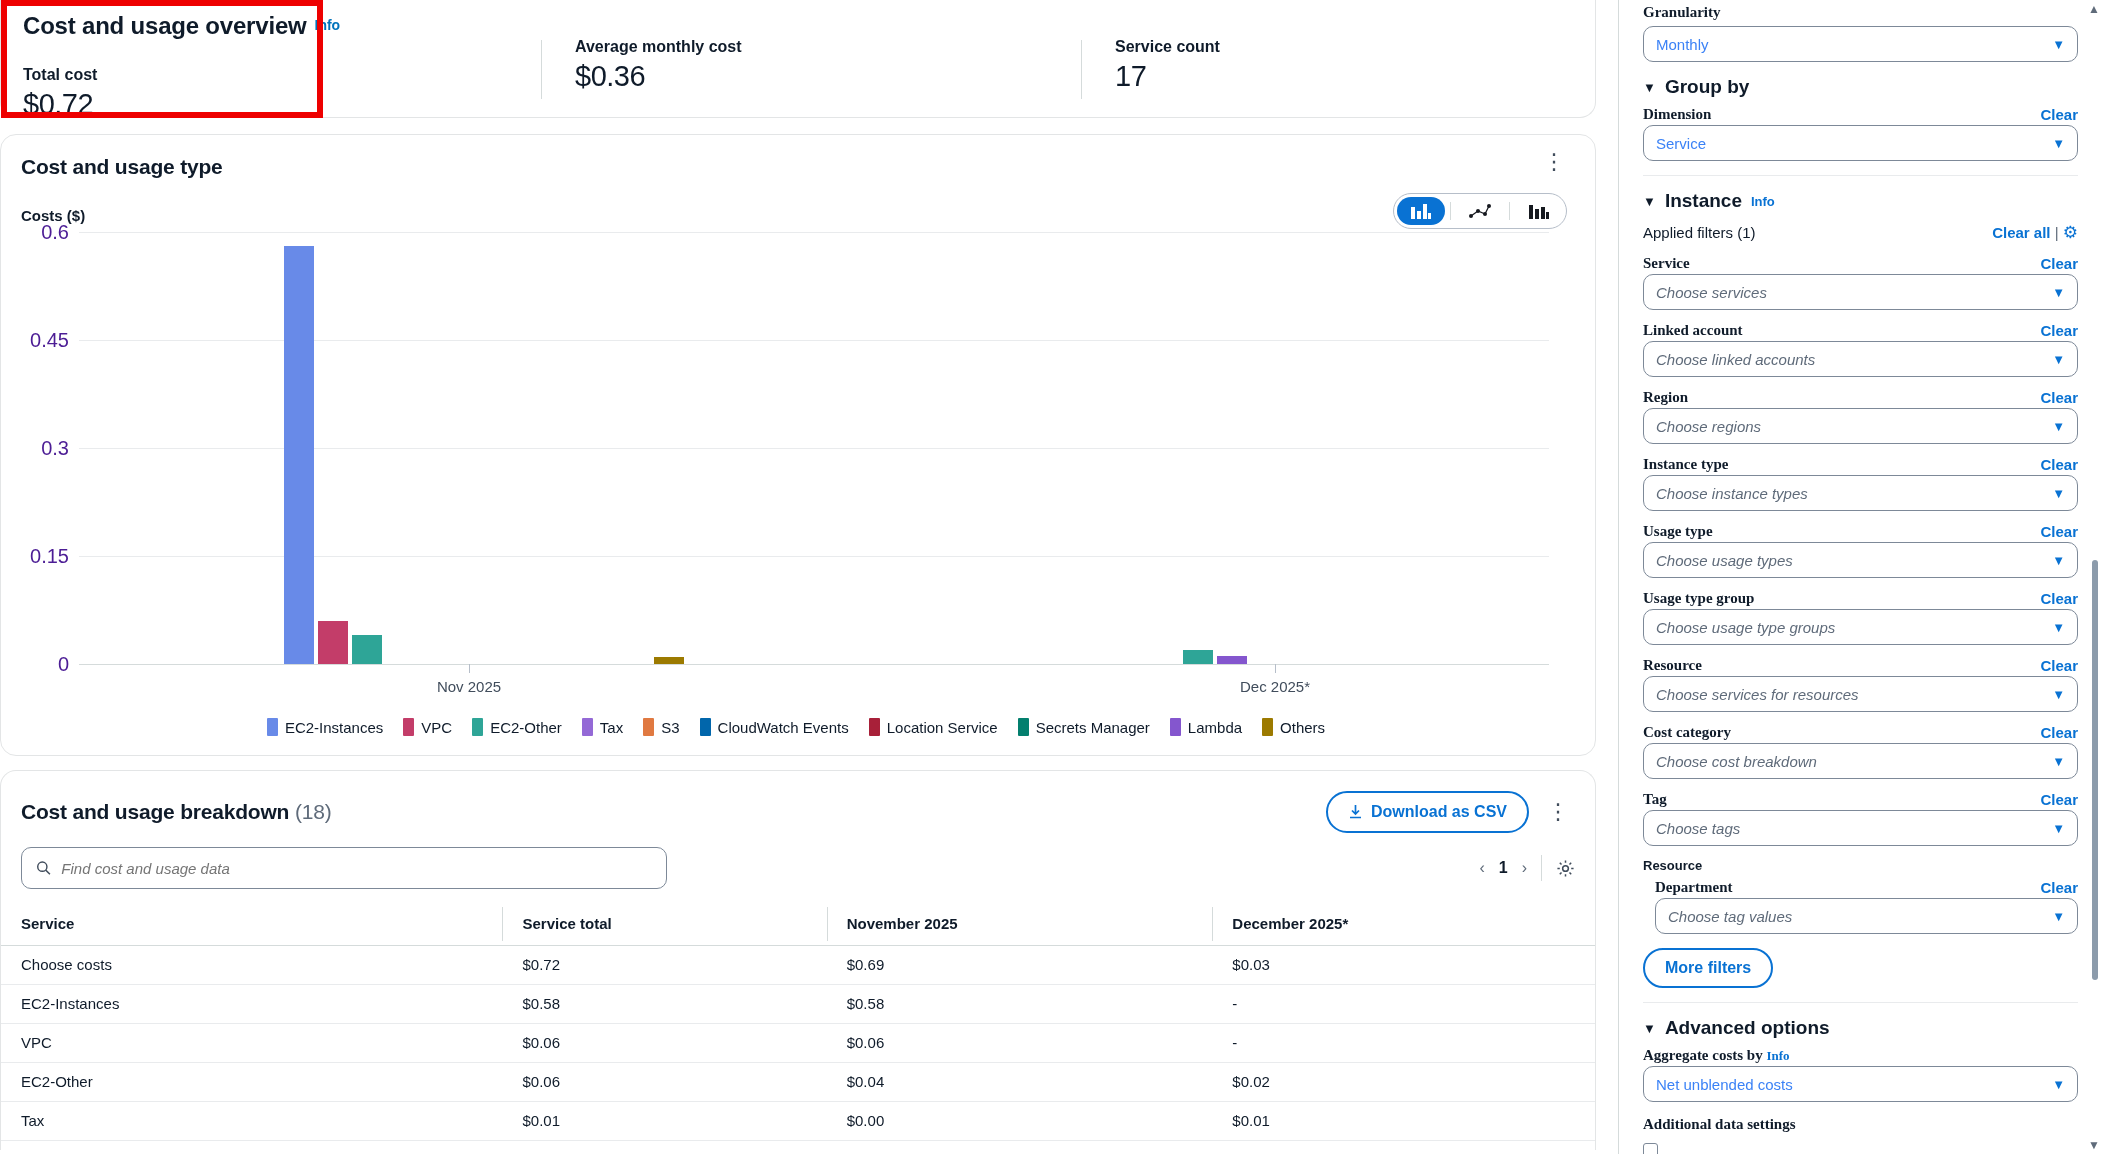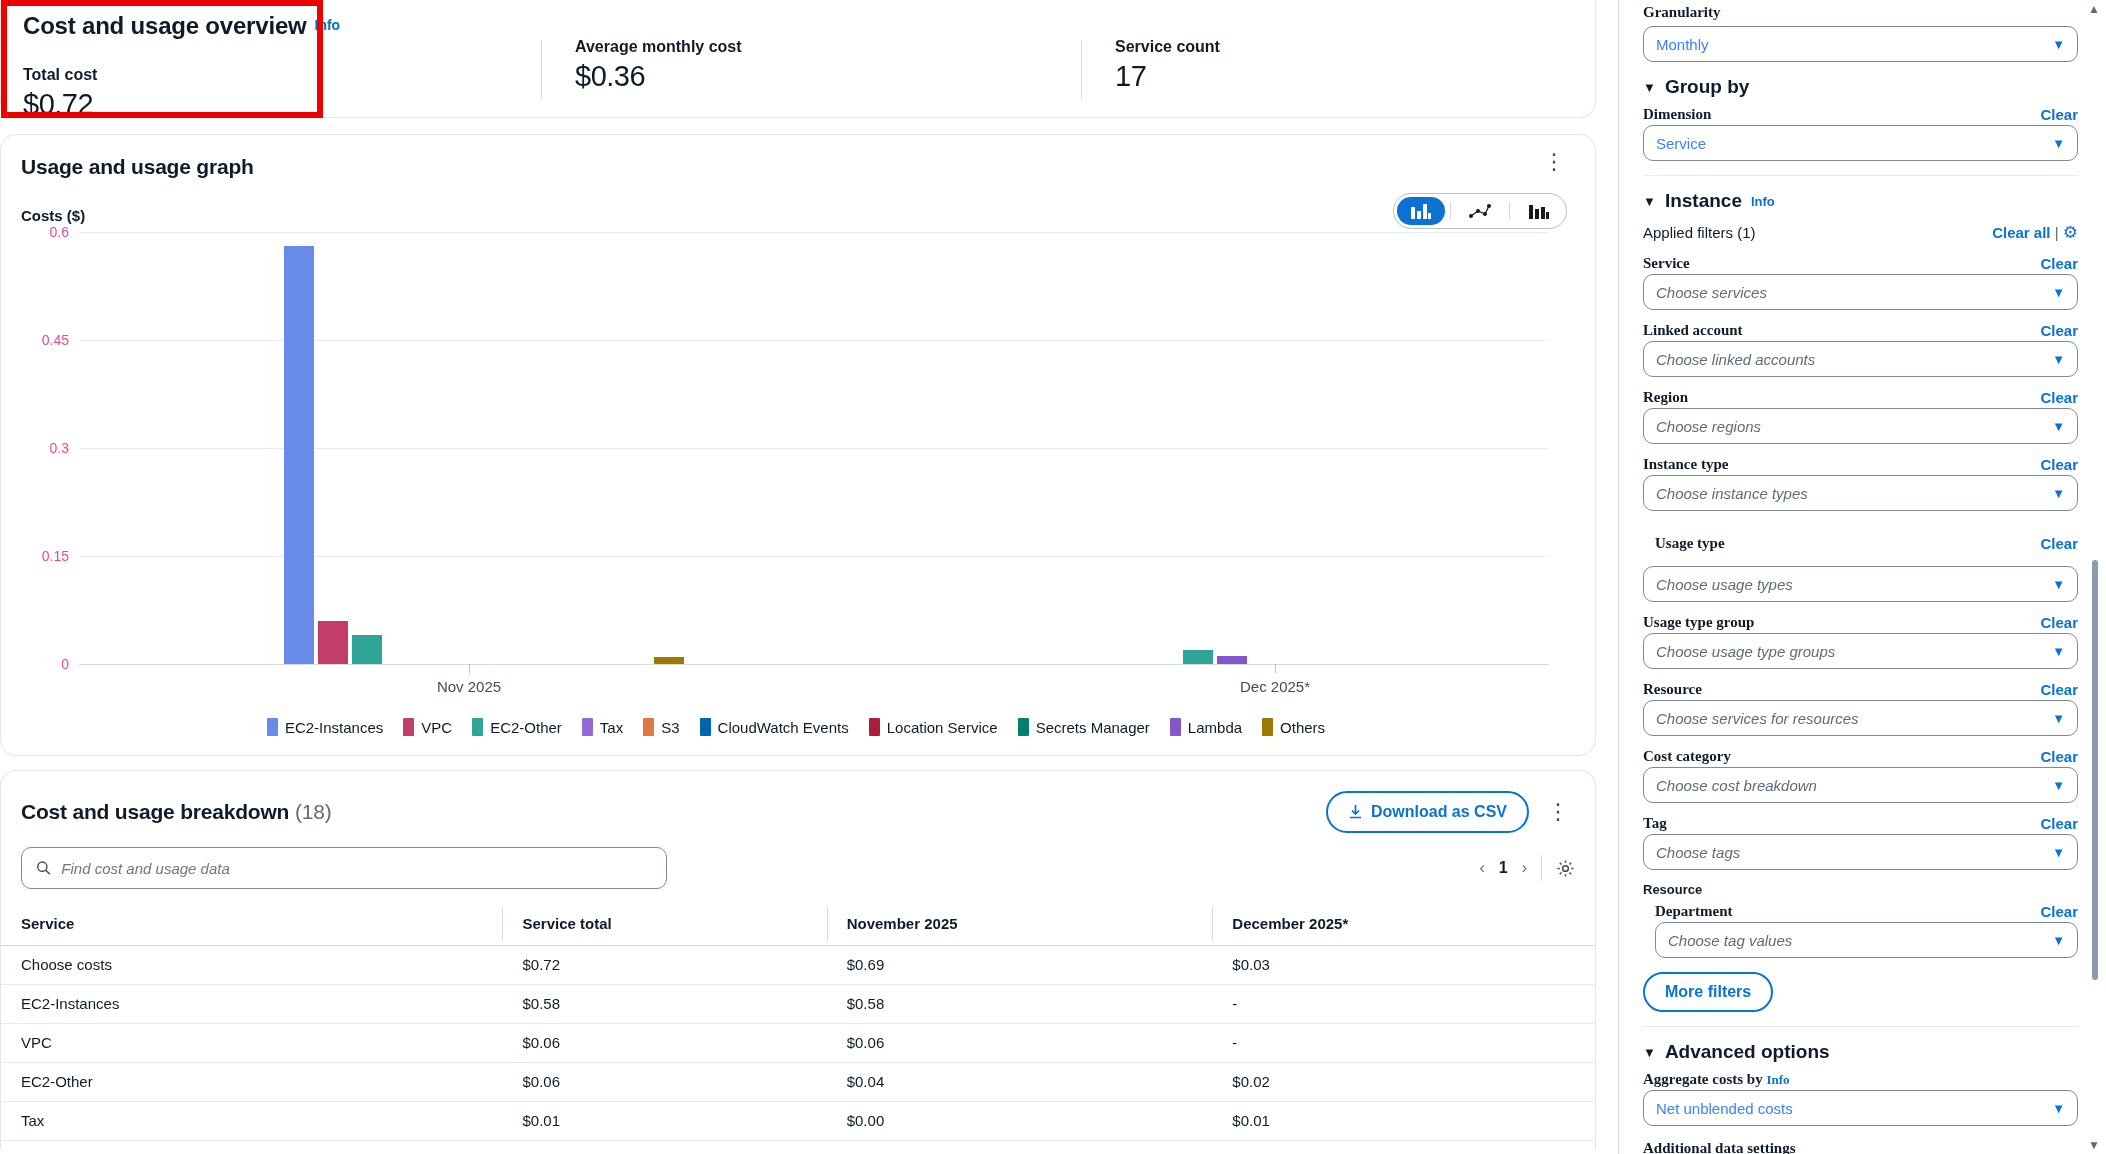--- a/index.html
+++ b/index.html
@@ -61,21 +61,21 @@
     height: 36px; padding: 3px; background:#fff;
   }
   .tg-btn { width:48px; height:28px; border-radius:16px; display:flex; align-items:center; justify-content:center; cursor:pointer; }
   .tg-btn.active { background:#0972d3; }
   .tg-sep { width:1px; height:18px; background:#d5dbdb; margin:0 5px; }
 
   .plot { position: relative; height: 432px; margin-top: 8px; margin-left: 58px; margin-right: 22px; }
   .gridline { position:absolute; left:0; right:0; height:1px; background:#e9ebed; }
   .gridline.base { background:#d5dbdb; }
   .ytick {
-    position:absolute; right: calc(100% + 10px); font-size:14px; color:#ec4899;
+    position:absolute; right: calc(100% + 10px); font-size:20px; color:#4c1d95;
     transform: translateY(-50%); white-space:nowrap;margin-left:40px;
   }
   .bar { position:absolute; bottom:0; }
   .xtickmark { position:absolute; top:100%; width:1px; height:9px; background:#b6bec9; }
   .xlabel { position:absolute; top: calc(100% + 14px); font-size:15px; color:#414d5c; transform:translateX(-50%); white-space:nowrap;}
 
   .legend { display:flex; flex-wrap:wrap; justify-content:center; gap: 0 20px; margin-top: 54px; }
   .lg-item { display:flex; align-items:center; gap:7px; font-size:15px; color:#0f1b2a; }
   .lg-sw { width: 11px; height: 18px; border-radius:1px; display:block; }
 
@@ -165,21 +165,21 @@
         <div class="ov-block b3">
           <div class="ov-label">Service count</div>
           <div class="ov-value">17</div>
         </div>
       </div>
       <div class="red-box"></div>
     </div>
 
     <div class="card chart-card">
       <div class="chart-head">
-        <div class="chart-title">Usage and usage graph</div>
+        <div class="chart-title">Cost and usage type</div>
         <div class="kebab">⋮</div>
       </div>
       <div class="axis-label">Costs ($)</div>
 
       <div class="toggle-wrap">
         <div class="toggle">
           <div class="tg-btn active">
             <svg width="22" height="17" viewBox="0 0 22 17">
                 <rect x="1" y="4" width="4" height="12" fill="#fff"></rect>
                 <rect x="7" y="8" width="4" height="8" fill="#fff"></rect>
@@ -442,21 +442,21 @@
     <div class="f-row">
         <span class="f-label" style="margin:0;">Instance type</span>
         <span class="clear-link">Clear</span>
       </div>
     <div class="select">
         <span class="ph">Choose instance types</span>
         <span class="caret">▼</span>
       </div>
 
     <div class="f-row">
-        <span class="f-label" style="margin:12px;">Usage type</span>
+        <span class="f-label" style="margin:0;">Usage type</span>
         <span class="clear-link">Clear</span>
       </div>
     <div class="select">
         <span class="ph">Choose usage types</span>
         <span class="caret">▼</span>
       </div>
 
     <div class="f-row">
         <span class="f-label" style="margin:0;">Usage type group</span>
         <span class="clear-link">Clear</span>

